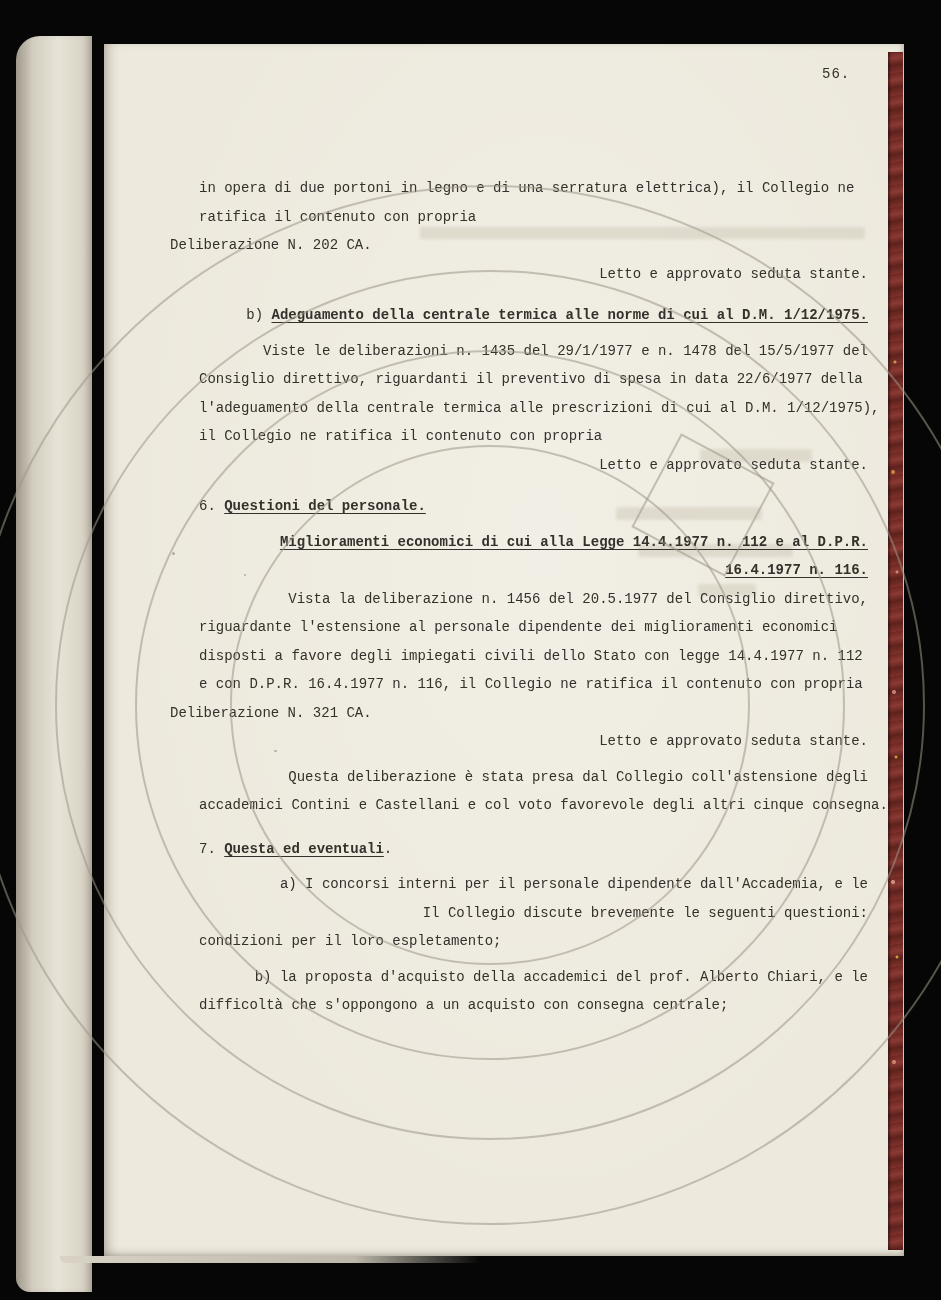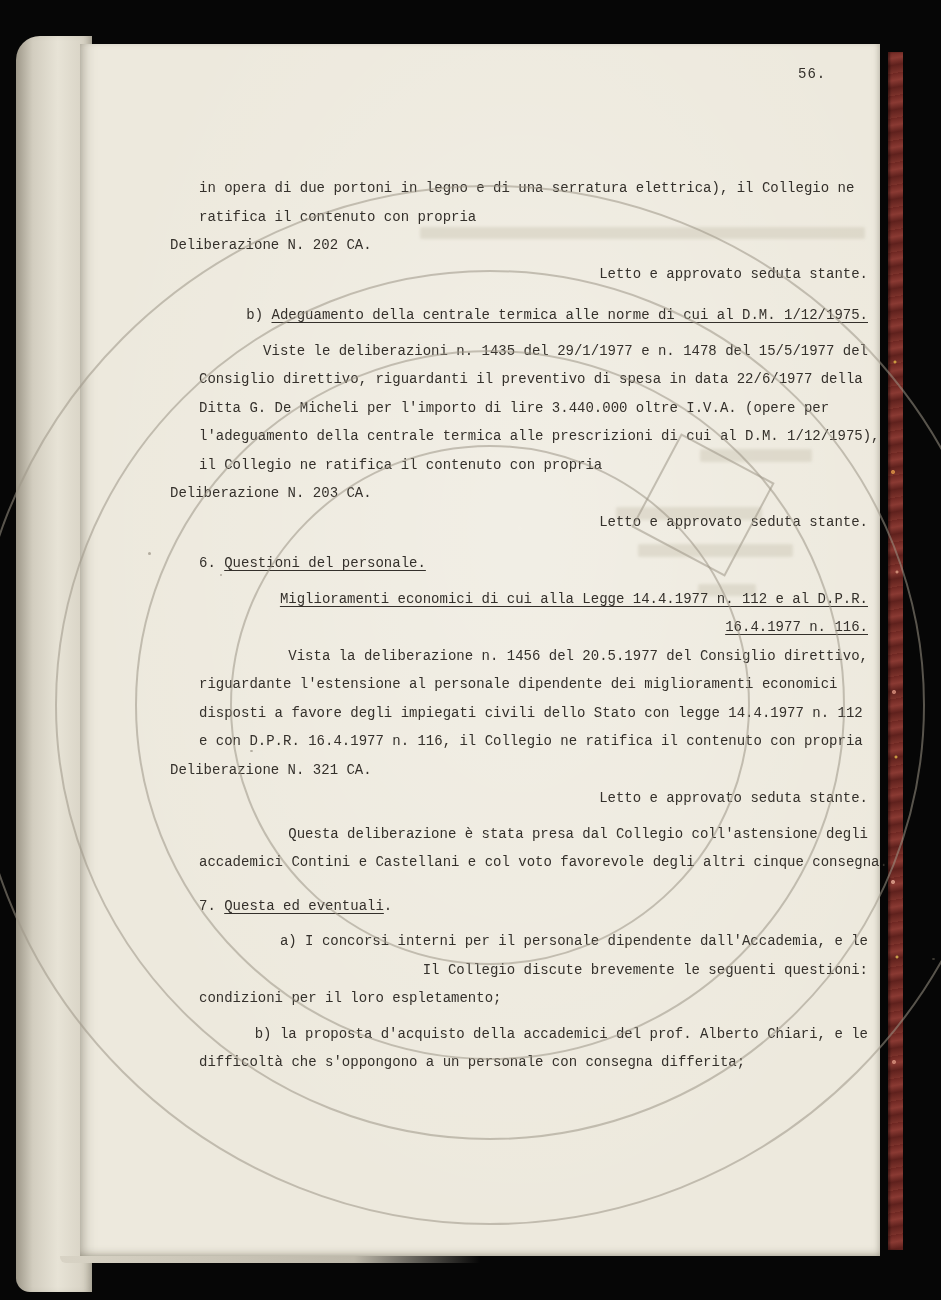--- a/index.html
+++ b/index.html
@@ -19,21 +19,21 @@
   }
   
   .page-stack{
     position:absolute;left:16px;top:36px;width:76px;height:1256px;
     background:linear-gradient(90deg,#9e9889 0%,#d2cdbf 22%,#e7e3d6 55%,#d9d4c6 88%,#cfcabc 100%);
     border-radius:24px 0 0 14px;
     box-shadow:inset -7px 0 9px -5px rgba(80,75,60,0.45);
   }
   
   .page{
-    position:absolute;left:80px;top:44px;width:800px;height:1212px;
+    position:absolute;left:104px;top:44px;width:800px;height:1212px;
     background:
       radial-gradient(ellipse at 55% 40%, rgba(255,255,255,0.25), rgba(0,0,0,0) 70%),
       var(--page);
     box-shadow:inset 12px 0 14px -10px rgba(110,104,88,0.55),
                inset -4px 0 6px -3px rgba(140,134,118,0.5),
                inset 0 -6px 8px -5px rgba(120,114,98,0.5);
   }
   .page-edge-sliver{
     position:absolute;left:60px;top:1256px;width:420px;height:7px;
     background:linear-gradient(90deg,#d8d3c5,#bdb8aa 70%,rgba(0,0,0,0));
@@ -89,21 +89,21 @@
   .doc-line{
     line-height:28.5px;white-space:pre;
     text-rendering:optimizeLegibility;
   }
   .x-hang{margin-left:0;}
   .x-body{margin-left:29px;}
   .x-ind{margin-left:73px;text-align:right;}
   .g1{margin-top:7px;}
   .g2{margin-top:13px;}
   .g3{margin-top:15px;}
-  .seg-u{text-decoration:underline;text-underline-offset:3px;text-decoration-thickness:1.2px;}
+  .seg-u{text-decoration:underline;text-underline-offset:3px;text-decoration-thickness:1.2px;font-weight:bold;}
   
   .speck{position:absolute;border-radius:50%;background:rgba(120,112,95,0.5);}
   .sp1{left:68px;top:508px;width:3px;height:3px;}
   .sp2{left:140px;top:530px;width:2px;height:2px;}
   .sp3{left:170px;top:706px;width:3px;height:2px;}
   .sp4{left:852px;top:914px;width:3px;height:2px;}
 </style>
 </head>
 <body>
 
@@ -126,42 +126,40 @@
 <div class="bleed bd5"></div>
 
 <div class="content" id="doc-lines">
     <div class="doc-line x-body"><span class="seg">in opera di due portoni in legno e di una serratura elettrica), il Collegio ne</span></div>
     <div class="doc-line x-body"><span class="seg">ratifica il contenuto con propria</span></div>
     <div class="doc-line x-hang"><span class="seg">Deliberazione N. 202 CA.</span></div>
     <div class="doc-line x-ind"><span class="seg">Letto e approvato seduta stante.</span></div>
     <div class="doc-line x-ind g2"><span class="seg">b) </span><span class="seg-u">Adeguamento della centrale termica alle norme di cui al D.M. 1/12/1975.</span></div>
     <div class="doc-line x-ind g1"><span class="seg">Viste le deliberazioni n. 1435 del 29/1/1977 e n. 1478 del 15/5/1977 del</span></div>
     <div class="doc-line x-body"><span class="seg">Consiglio direttivo, riguardanti il preventivo di spesa in data 22/6/1977 della</span></div>
-    <div class="doc-line x-body"><span class="seg">Ditta G. De Micheli per l'importo di lire 3.440.000 oltre I.V.A. (opere per</span></div>
     <div class="doc-line x-body"><span class="seg">l'adeguamento della centrale termica alle prescrizioni di cui al D.M. 1/12/1975),</span></div>
     <div class="doc-line x-body"><span class="seg">il Collegio ne ratifica il contenuto con propria</span></div>
-    <div class="doc-line x-hang"><span class="seg">Deliberazione N. 203 CA.</span></div>
     <div class="doc-line x-ind"><span class="seg">Letto e approvato seduta stante.</span></div>
     <div class="doc-line x-body g2"><span class="seg">6. </span><span class="seg-u">Questioni del personale.</span></div>
     <div class="doc-line x-ind g1"><span class="seg-u">Miglioramenti economici di cui alla Legge 14.4.1977 n. 112 e al D.P.R.</span></div>
     <div class="doc-line x-ind"><span class="seg-u">16.4.1977 n. 116.</span></div>
     <div class="doc-line x-ind"><span class="seg">Vista la deliberazione n. 1456 del 20.5.1977 del Consiglio direttivo,</span></div>
     <div class="doc-line x-body"><span class="seg">riguardante l'estensione al personale dipendente dei miglioramenti economici</span></div>
     <div class="doc-line x-body"><span class="seg">disposti a favore degli impiegati civili dello Stato con legge 14.4.1977 n. 112</span></div>
     <div class="doc-line x-body"><span class="seg">e con D.P.R. 16.4.1977 n. 116, il Collegio ne ratifica il contenuto con propria</span></div>
     <div class="doc-line x-hang"><span class="seg">Deliberazione N. 321 CA.</span></div>
     <div class="doc-line x-ind"><span class="seg">Letto e approvato seduta stante.</span></div>
     <div class="doc-line x-ind g1"><span class="seg">Questa deliberazione è stata presa dal Collegio coll'astensione degli</span></div>
     <div class="doc-line x-body"><span class="seg">accademici Contini e Castellani e col voto favorevole degli altri cinque consegna.</span></div>
     <div class="doc-line x-body g3"><span class="seg">7. </span><span class="seg-u">Questa ed eventuali</span><span class="seg">.</span></div>
     <div class="doc-line x-ind g1"><span class="seg">a) I concorsi interni per il personale dipendente dall'Accademia, e le</span></div>
     <div class="doc-line x-ind"><span class="seg">Il Collegio discute brevemente le seguenti questioni:</span></div>
     <div class="doc-line x-body"><span class="seg">condizioni per il loro espletamento;</span></div>
     <div class="doc-line x-ind g1"><span class="seg">b) la proposta d'acquisto della accademici del prof. Alberto Chiari, e le</span></div>
-    <div class="doc-line x-body"><span class="seg">difficoltà che s'oppongono a un personale con consegna differita;</span></div>
+    <div class="doc-line x-body"><span class="seg">difficoltà che s'oppongono a un acquisto con consegna centrale;</span></div>
   </div>
 
 <div class="cover-strip"></div>
 
 <div class="watermark">
   <div class="wm-circle wm-c1"></div>
   <div class="wm-circle wm-c2"></div>
   <div class="wm-circle wm-c3"></div>
   <div class="wm-circle wm-c4"></div>
   <div class="wm-square"></div>

